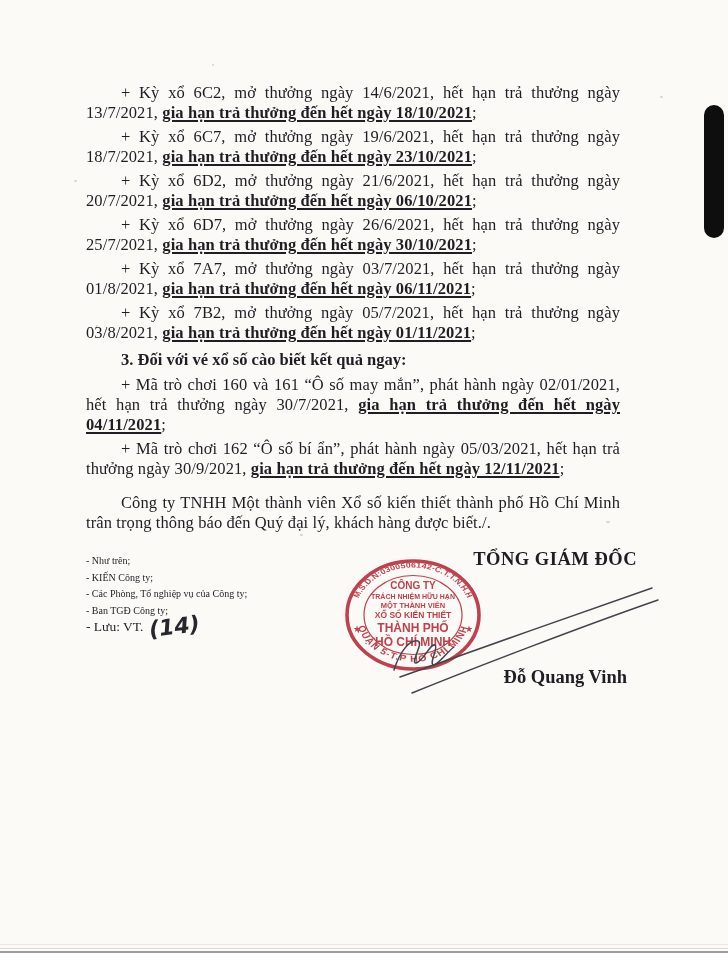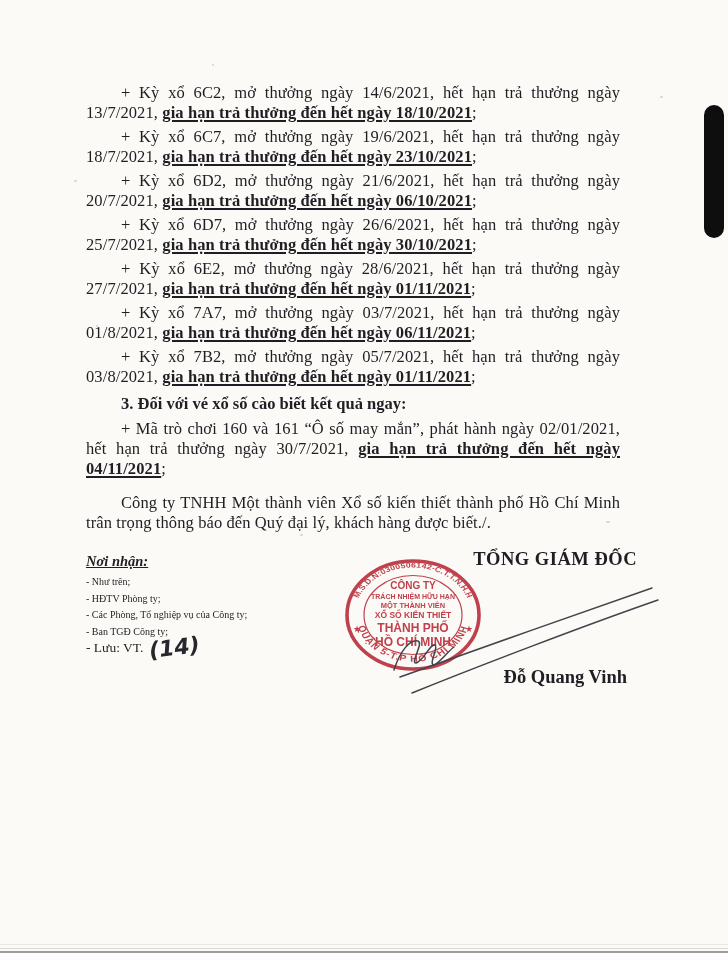--- a/index.html
+++ b/index.html
@@ -66,44 +66,43 @@
 
     <div>
   <p class="para"><span>+ Kỳ xổ 6C2, mở thưởng ngày 14/6/2021, hết hạn trả thưởng ngày 13/7/2021, </span><strong class="ext">gia hạn trả thưởng đến hết ngày 18/10/2021</strong><span>;</span></p>
 
   <p class="para"><span>+ Kỳ xổ 6C7, mở thưởng ngày 19/6/2021, hết hạn trả thưởng ngày 18/7/2021, </span><strong class="ext">gia hạn trả thưởng đến hết ngày 23/10/2021</strong><span>;</span></p>
 
   <p class="para"><span>+ Kỳ xổ 6D2, mở thưởng ngày 21/6/2021, hết hạn trả thưởng ngày 20/7/2021, </span><strong class="ext">gia hạn trả thưởng đến hết ngày 06/10/2021</strong><span>;</span></p>
 
   <p class="para"><span>+ Kỳ xổ 6D7, mở thưởng ngày 26/6/2021, hết hạn trả thưởng ngày 25/7/2021, </span><strong class="ext">gia hạn trả thưởng đến hết ngày 30/10/2021</strong><span>;</span></p>
 
-  <p class="para"><span>+ Kỳ xổ 6E2, mở thưởng ngày 28/6/2021, hết hạn trả thưởng ngày 27/7/2021, </span><strong class="ext">gia hạn trả thưởng đến hết ngày 01/11/2021</strong><span>;</span></p>
 
   <p class="para"><span>+ Kỳ xổ 7A7, mở thưởng ngày 03/7/2021, hết hạn trả thưởng ngày 01/8/2021, </span><strong class="ext">gia hạn trả thưởng đến hết ngày 06/11/2021</strong><span>;</span></p>
 
   <p class="para"><span>+ Kỳ xổ 7B2, mở thưởng ngày 05/7/2021, hết hạn trả thưởng ngày 03/8/2021, </span><strong class="ext">gia hạn trả thưởng đến hết ngày 01/11/2021</strong><span>;</span></p>
 </div>
 
     <p class="heading2">3. Đối với vé xổ số cào biết kết quả ngay:</p>
 
     <div>
   <p class="para"><span>+ Mã trò chơi 160 và 161 “Ô số may mắn”, phát hành ngày 02/01/2021, hết hạn trả thưởng ngày 30/7/2021, </span><strong class="ext">gia hạn trả thưởng đến hết ngày 04/11/2021</strong><span>;</span></p>
 
+  <p class="para"><span>+ Mã trò chơi 162 “Ô số bí ẩn”, phát hành ngày 05/03/2021, hết hạn trả thưởng ngày 30/9/2021, </span><strong class="ext">gia hạn trả thưởng đến hết ngày 12/11/2021</strong><span>;</span></p>
 </div>
 
     <p class="para closing">Công ty TNHH Một thành viên Xổ số kiến thiết thành phố Hồ Chí Minh trân trọng thông báo đến Quý đại lý, khách hàng được biết./.</p>
 
     <div class="footer">
 
       <div class="recipients">
-        <div class="recipients-heading">Nơi nhận:</div>
         <div>
   <div class="recipient-line">- Như trên;</div>
 
-  <div class="recipient-line">- HĐTV Phòng ty;</div>
+  <div class="recipient-line">- KIẾN Công ty;</div>
 
   <div class="recipient-line">- Các Phòng, Tổ nghiệp vụ của Công ty;</div>
 
   <div class="recipient-line">- Ban TGĐ Công ty;</div>
 </div>
         <div class="luu-line">
           <span>- Lưu: VT.</span>
           <span class="handwritten">(14)</span>
         </div>
       </div>

